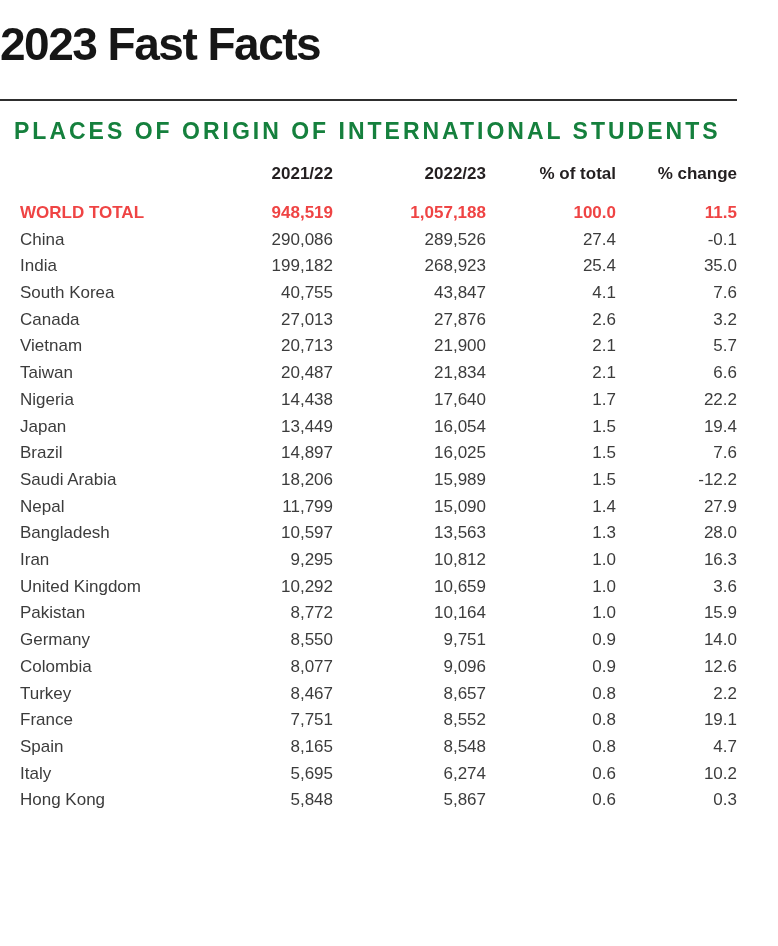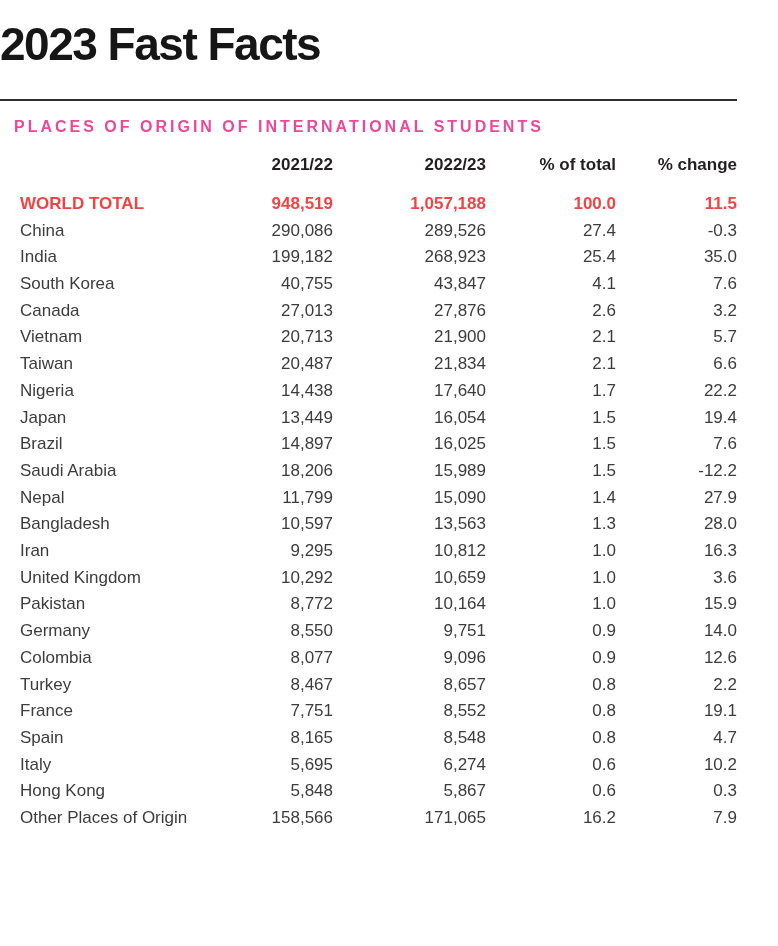--- a/index.html
+++ b/index.html
@@ -25,24 +25,24 @@
     line-height: 1.15;
     color: #161616;
   }
   .rule {
     border: none;
     border-top: 2px solid #2e2e2e;
     margin: 28px 41px 0 0;
   }
   .section-heading {
     margin: 17px 0 0 14px;
-    font-size: 16px;
+    font-size: 23px;
     font-weight: 700;
     letter-spacing: 3px;
-    color: #ec4899;
+    color: #15803d;
   }
   .data-table {
     margin: 19px 0 0 20px;
     border-collapse: collapse;
     table-layout: fixed;
     width: 717px;
     font-size: 17px;
   }
   .data-table col.c-name { width: 193px; }
   .data-table col.c-y1   { width: 120px; }
@@ -105,21 +105,21 @@
           <td class="num-col">948,519</td>
           <td class="num-col">1,057,188</td>
           <td class="num-col">100.0</td>
           <td class="num-col">11.5</td>
         </tr>
         <tr class="data-row">
           <td class="name-col">China</td>
           <td class="num-col">290,086</td>
           <td class="num-col">289,526</td>
           <td class="num-col">27.4</td>
-          <td class="num-col">-0.3</td>
+          <td class="num-col">-0.1</td>
         </tr>
         <tr class="data-row">
           <td class="name-col">India</td>
           <td class="num-col">199,182</td>
           <td class="num-col">268,923</td>
           <td class="num-col">25.4</td>
           <td class="num-col">35.0</td>
         </tr>
         <tr class="data-row">
           <td class="name-col">South Korea</td>
@@ -254,23 +254,16 @@
           <td class="num-col">0.6</td>
           <td class="num-col">10.2</td>
         </tr>
         <tr class="data-row">
           <td class="name-col">Hong Kong</td>
           <td class="num-col">5,848</td>
           <td class="num-col">5,867</td>
           <td class="num-col">0.6</td>
           <td class="num-col">0.3</td>
         </tr>
-        <tr class="data-row">
-          <td class="name-col">Other Places of Origin</td>
-          <td class="num-col">158,566</td>
-          <td class="num-col">171,065</td>
-          <td class="num-col">16.2</td>
-          <td class="num-col">7.9</td>
-        </tr>
       </tbody>
   </table>
 
 </div>
 
 </body></html>

